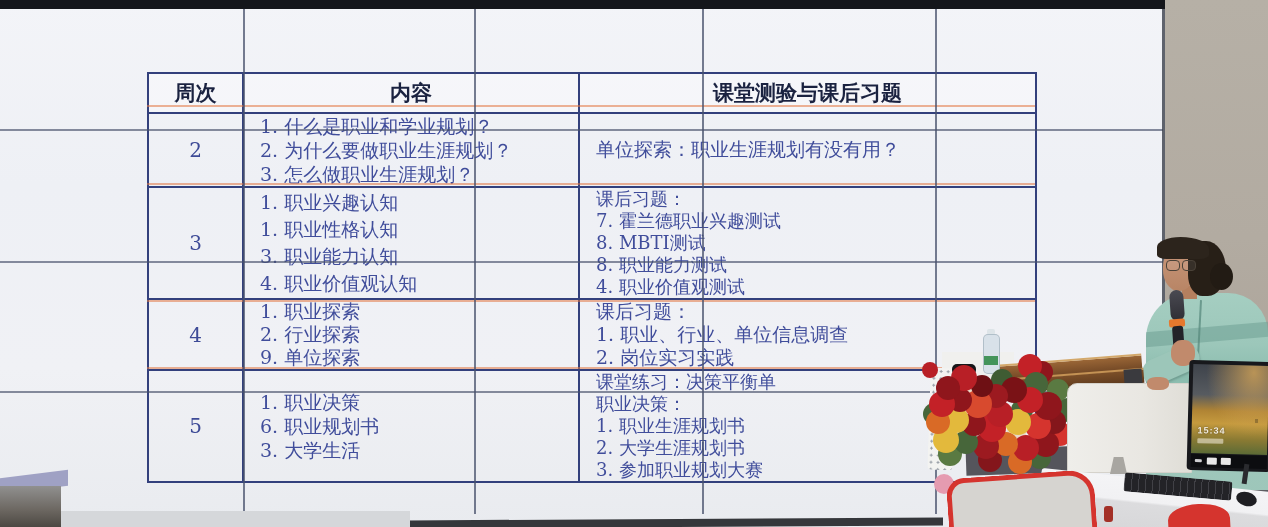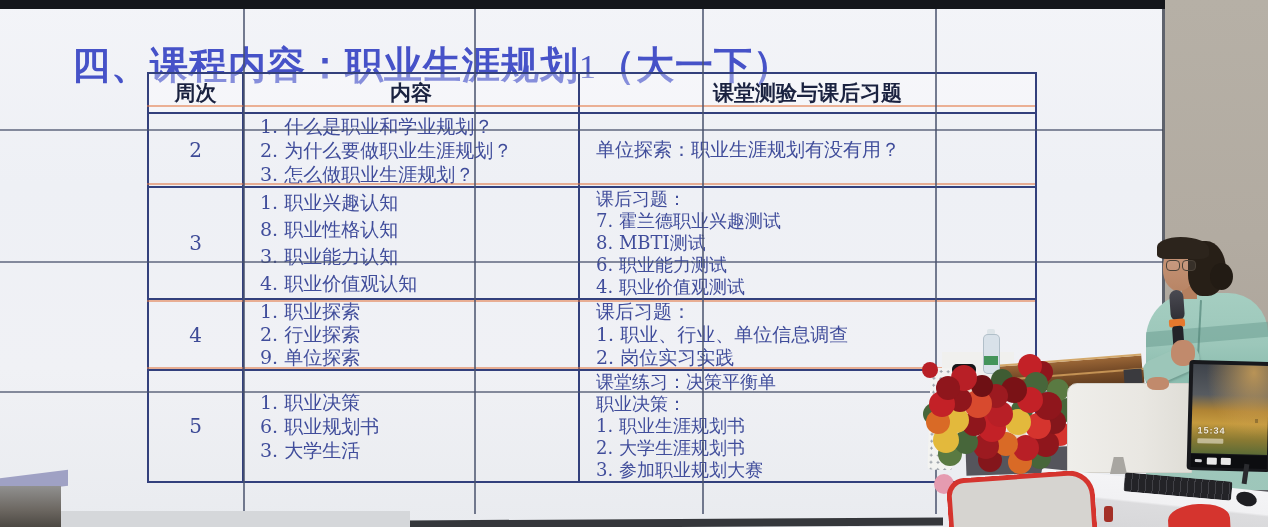--- a/index.html
+++ b/index.html
@@ -128,23 +128,20 @@
   .handle{left:1104px;top:506px;width:9px;height:16px;background:#a33027;border-radius:3px;z-index:12;}
 </style>
 </head>
 <body>
 
 <div class="scene">
 
   <div class="abs videowall"></div>
   <div class="abs wall-top"></div>
 
-  <div class="abs slide-title">
-    <span>四、课程内容：职业生涯规划</span><span class="tnum">1</span><span>（大一下）</span>
-  </div>
 
   <div class="abs tablewrap">
     <table class="course">
       <colgroup>
           <col class="c-week">
           <col class="c-content">
           <col class="c-assess">
         </colgroup>
       <tbody>
           <tr>
@@ -160,29 +157,29 @@
           <div>3. 怎么做职业生涯规划？</div>
         </td>
         <td class="cell mid1">
           <div>单位探索：职业生涯规划有没有用？</div>
         </td>
       </tr>
       <tr class="r3">
         <td class="week">3</td>
         <td class="cell lh27">
           <div>1. 职业兴趣认知</div>
-          <div>8. 职业性格认知</div>
+          <div>1. 职业性格认知</div>
           <div>3. 职业能力认知</div>
           <div>4. 职业价值观认知</div>
         </td>
         <td class="cell lh22">
           <div>课后习题：</div>
           <div>7. 霍兰德职业兴趣测试</div>
           <div>8. MBTI测试</div>
-          <div>6. 职业能力测试</div>
+          <div>8. 职业能力测试</div>
           <div>4. 职业价值观测试</div>
         </td>
       </tr>
       <tr class="r4">
         <td class="week">4</td>
         <td class="cell lh23">
           <div>1. 职业探索</div>
           <div>2. 行业探索</div>
           <div>9. 单位探索</div>
         </td>

